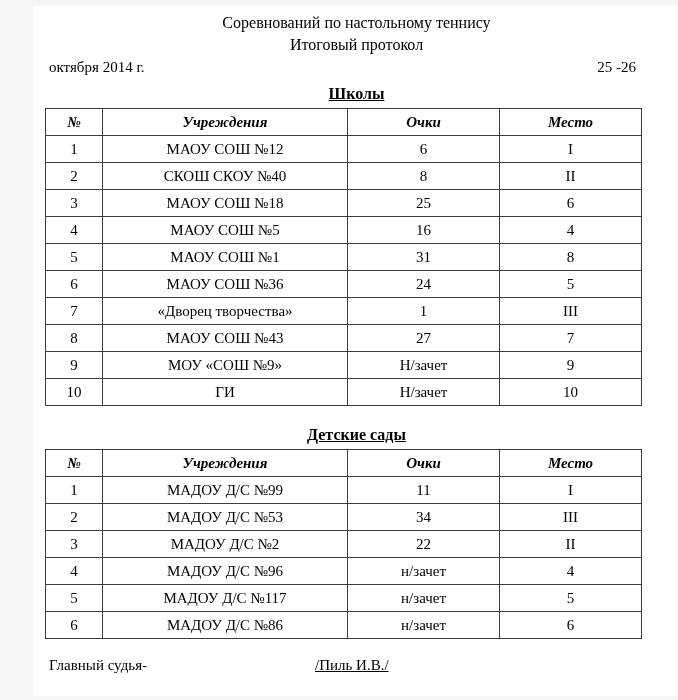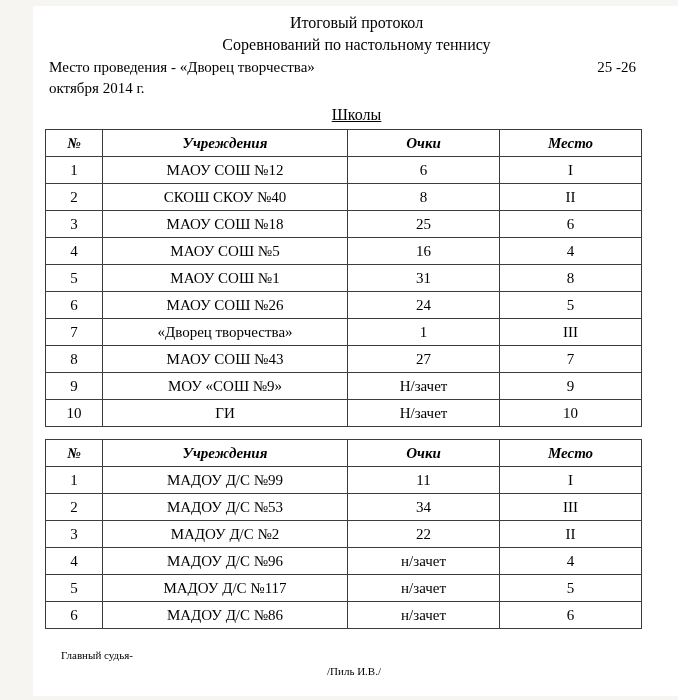--- a/index.html
+++ b/index.html
@@ -15,21 +15,21 @@
     left: 33px; top: 6px;
     width: 645px; height: 690px;
     background: #ffffff;
     padding: 6px 8px 0 10px;
     overflow: hidden;
   }
   .title { text-align: center; font-size: 16px; line-height: 22px; }
   .meta { position: relative; font-size: 15px; line-height: 20px; margin-top: 1px; padding-left: 6px; }
   .meta-right { position: absolute; right: 34px; top: 0; }
   .section-heading {
-    text-align: center; font-weight: normal; text-decoration: underline;
+    text-align: center; font-weight: bold; text-decoration: underline;
     font-size: 16px; margin: 8px 0 5px 0;
   }
   table {
     border-collapse: collapse;
     table-layout: fixed;
     width: 596px;
     margin-left: 2px;
   }
   th, td {
     border: 1px solid #3c3c3c;
@@ -40,33 +40,32 @@
     padding: 1px 4px;
     overflow: hidden;
     white-space: nowrap;
   }
   th { font-weight: bold; font-style: italic; font-size: 15px; }
   .col-num  { width: 57px; }
   .col-org  { width: 245px; }
   .col-pts  { width: 152px; }
   .col-place{ width: 142px; }
   .gap { height: 12px; }
-  .footer { position: relative; font-size: 11px; line-height: 21px; margin-top: 16px; padding-left: 6px; margin-left: 12px; }
-  .judge-name { position: absolute; left: 272px; top: 16px; }
+  .footer { position: relative; font-size: 15px; line-height: 21px; margin-top: 16px; padding-left: 6px; }
+  .judge-name { position: absolute; left: 272px; top: 0; text-decoration: underline; }
 </style>
 </head>
 <body>
 
 <div class="page">
 
+  <div class="title">Соревнований по настольному теннису</div>
   <div class="title">Итоговый протокол</div>
-  <div class="title">Соревнований по настольному теннису</div>
 
   <div class="meta">
-    <span>Место проведения - «Дворец творчества»</span>
     <span class="meta-right">25 -26</span>
   </div>
   <div class="meta">
     <span>октября 2014 г.</span>
   </div>
 
   <div class="section-heading">Школы</div>
 
   <table>
     <colgroup>
@@ -109,21 +108,21 @@
           <td>4</td>
         </tr>
         <tr>
           <td>5</td>
           <td>МАОУ СОШ №1</td>
           <td>31</td>
           <td>8</td>
         </tr>
         <tr>
           <td>6</td>
-          <td>МАОУ СОШ №26</td>
+          <td>МАОУ СОШ №36</td>
           <td>24</td>
           <td>5</td>
         </tr>
         <tr>
           <td>7</td>
           <td>«Дворец творчества»</td>
           <td>1</td>
           <td>III</td>
         </tr>
         <tr>
@@ -142,20 +141,21 @@
           <td>10</td>
           <td>ГИ</td>
           <td>Н/зачет</td>
           <td>10</td>
         </tr>
       </tbody>
   </table>
 
   <div class="gap"></div>
 
+  <div class="section-heading">Детские сады</div>
 
   <table>
     <colgroup>
       <col class="col-num">
         <col class="col-org">
         <col class="col-pts">
         <col class="col-place">
     </colgroup>
     <thead>
       <tr>

